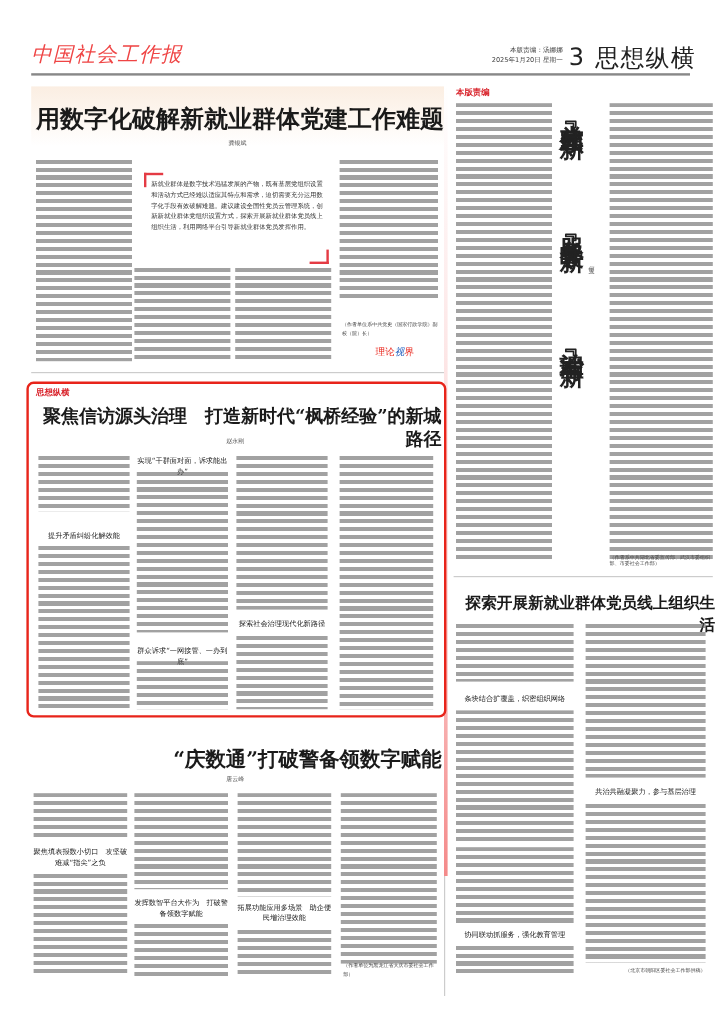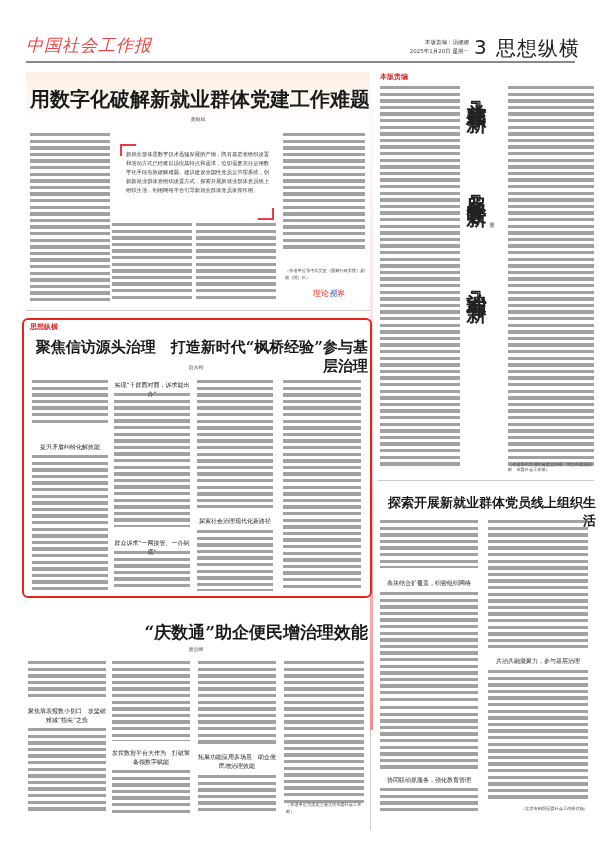--- a/index.html
+++ b/index.html
@@ -68,39 +68,39 @@
 <div class="abs vert-title" style="left:464px;top:88px;">党建领『新』</div>
 <div class="abs vert-title" style="left:464px;top:182px;">服务暖『新』</div>
 <div class="abs vert-title" style="left:464px;top:278px;">治理有『新』</div>
 <div class="abs vert-author" style="left:489px;top:218px;">何大宝</div>
 <div class="abs lined" style="left:508px;top:86px;width:86px;height:380px;"></div>
 <div class="abs sig" style="left:508px;top:462px;width:86px;">（作者系中共湖北省委宣传部、武汉市委组织部、市委社会工作部）</div>
 <div class="abs" style="left:378px;top:480px;width:216px;height:1px;background:#ccc;"></div>
 
 <div class="abs highlight-box" style="left:22px;top:318px;width:346px;height:276px;"></div>
 <div class="abs section-tag" style="left:30px;top:322px;">思想纵横</div>
-<div class="abs h1" style="left:24px;top:338px;width:344px;font-size:15px;">聚焦信访源头治理　打造新时代“枫桥经验”参与基层治理</div>
+<div class="abs h1" style="left:24px;top:338px;width:344px;font-size:15px;">聚焦信访源头治理　打造新时代“枫桥经验”的新城路径</div>
 <div class="abs byline" style="left:24px;top:364px;width:344px;">赵永刚</div>
 
 <div class="abs lined" style="left:32px;top:380px;width:76px;height:46px;"></div>
 <div class="abs subhead" style="left:32px;top:442px;width:76px;">提升矛盾纠纷化解效能</div>
 <div class="abs lined" style="left:32px;top:455px;width:76px;height:136px;"></div>
 
 <div class="abs subhead" style="left:114px;top:380px;width:76px;">实现“干群面对面，诉求能出办”</div>
 <div class="abs lined" style="left:114px;top:393px;width:76px;height:134px;"></div>
 <div class="abs subhead" style="left:114px;top:538px;width:76px;">群众诉求“一网接管、一办到底”</div>
 <div class="abs lined" style="left:114px;top:551px;width:76px;height:40px;"></div>
 
 <div class="abs lined" style="left:197px;top:380px;width:76px;height:128px;"></div>
 <div class="abs subhead" style="left:197px;top:516px;width:76px;">探索社会治理现代化新路径</div>
 <div class="abs lined" style="left:197px;top:530px;width:76px;height:61px;"></div>
 
 <div class="abs lined" style="left:283px;top:380px;width:78px;height:211px;"></div>
 
-<div class="abs h1" style="left:24px;top:621px;width:344px;font-size:17px;">“庆数通”助企便民增治理效能</div>
+<div class="abs h1" style="left:24px;top:621px;width:344px;font-size:17px;">“庆数通”打破警备领数字赋能</div>
 <div class="abs byline" style="left:24px;top:646px;width:344px;">唐云峰</div>
 
 <div class="abs lined" style="left:28px;top:661px;width:78px;height:38px;"></div>
 <div class="abs subhead" style="left:28px;top:706px;width:78px;">聚焦填表报数小切口　攻坚破难减“指尖”之负</div>
 <div class="abs lined" style="left:28px;top:728px;width:78px;height:86px;"></div>
 
 <div class="abs lined" style="left:112px;top:661px;width:78px;height:80px;"></div>
 <div class="abs subhead" style="left:112px;top:748px;width:78px;">发挥数智平台大作为　打破警备领数字赋能</div>
 <div class="abs lined" style="left:112px;top:770px;width:78px;height:44px;"></div>
 

